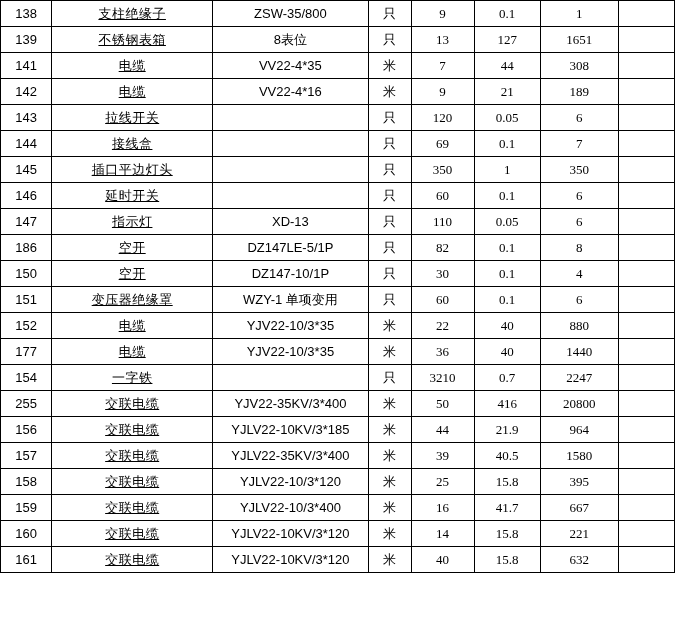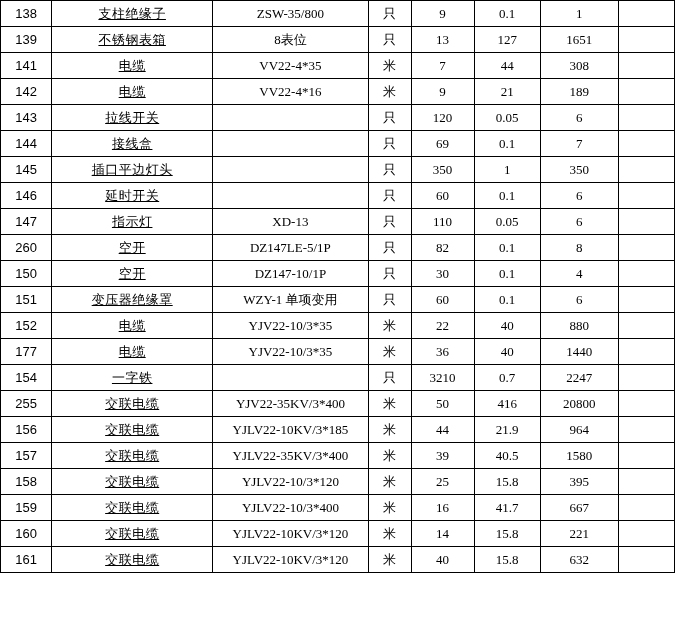--- a/index.html
+++ b/index.html
@@ -33,21 +33,21 @@
   col.c-name  { width: 161px; }
   col.c-spec  { width: 155px; }
   col.c-unit  { width: 43px; }
   col.c-qty   { width: 63px; }
   col.c-price { width: 66px; }
   col.c-total { width: 78px; }
   col.c-tail  { width: 56px; }
 
   td.idx   { font-size: 13px; }
   td.name  { font-size: 13px; letter-spacing: 0.5px; text-decoration: underline; }
-  td.spec  { font-family: Liberation Serif, serif; font-size: 13px; }
+  td.spec  { font-family: Liberation Sans, sans-serif; font-size: 13px; }
   td.unit  { font-size: 13px; }
   td.num   { font-family: "Liberation Serif", serif; font-size: 13px; }
   td.tail  { }
 </style>
 </head>
 <body>
 
 <table class="sheet">
   <colgroup>
     <col class="c-idx">
@@ -144,21 +144,21 @@
         <td class="idx">147</td>
         <td class="name">指示灯</td>
         <td class="spec">XD-13</td>
         <td class="unit">只</td>
         <td class="num">110</td>
         <td class="num">0.05</td>
         <td class="num">6</td>
         <td class="tail"></td>
       </tr>
       <tr>
-        <td class="idx">260</td>
+        <td class="idx">186</td>
         <td class="name">空开</td>
         <td class="spec">DZ147LE-5/1P</td>
         <td class="unit">只</td>
         <td class="num">82</td>
         <td class="num">0.1</td>
         <td class="num">8</td>
         <td class="tail"></td>
       </tr>
       <tr>
         <td class="idx">150</td>

